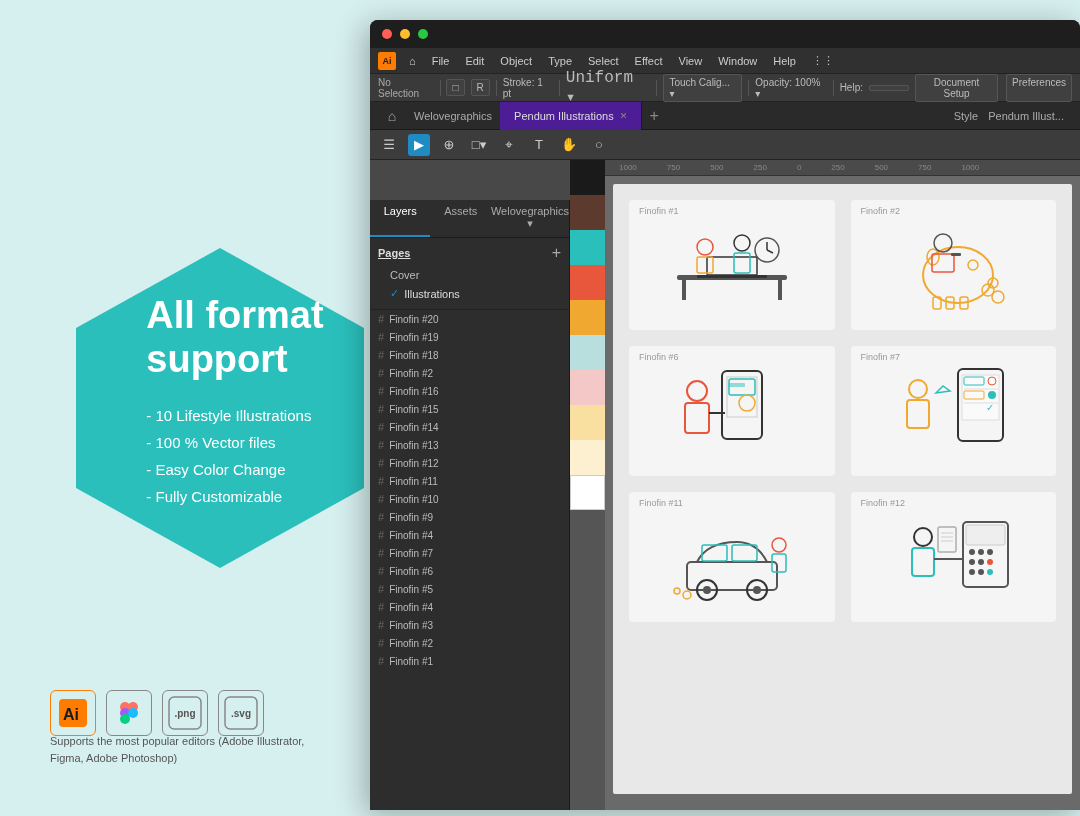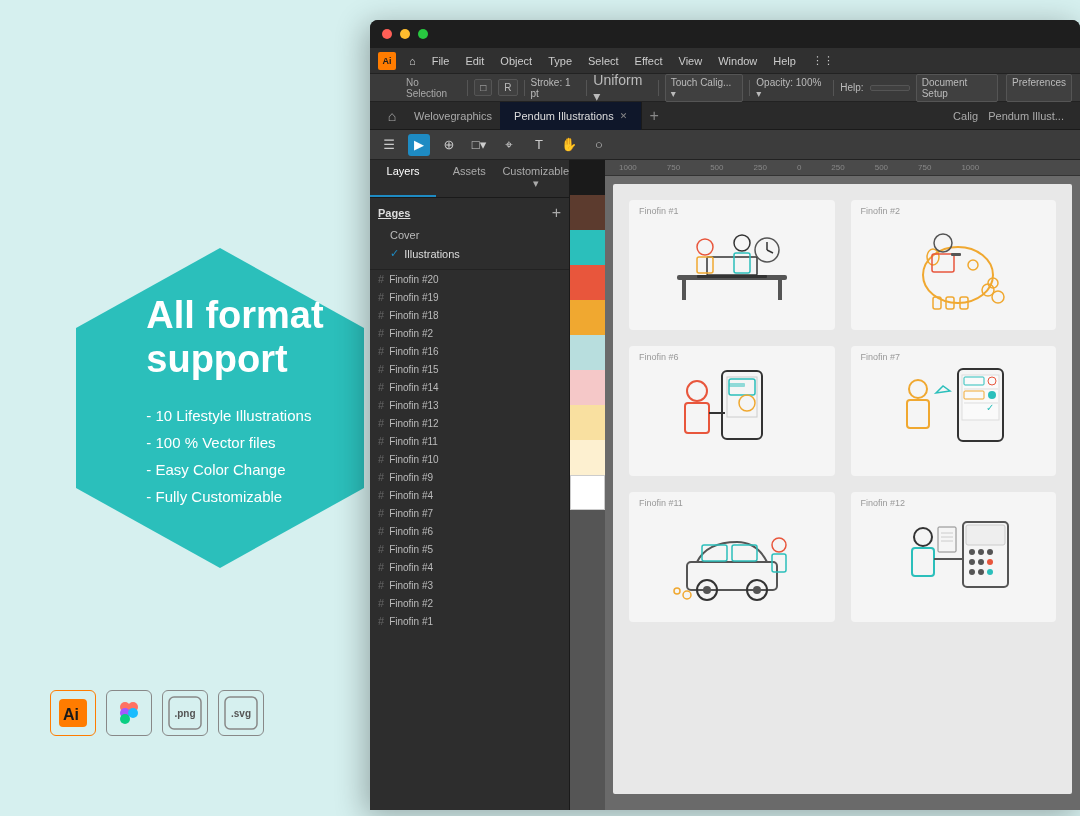--- a/index.html
+++ b/index.html
@@ -221,21 +221,21 @@
       font-size: 11px;
       display: flex;
       align-items: center;
       gap: 6px;
       background: #3c3c3c;
       color: #ddd;
       border-right: 1px solid #1a1a1a;
       cursor: pointer;
     }
 
-    .tab.active { background: #0f172a; text-align: center; }
+    .tab.active { background: #4c1d95; text-align: center; }
 
     .tab-close {
       font-size: 9px;
       color: #888;
       cursor: pointer;
     }
 
     .tab-add {
       width: 24px;
       height: 24px;
@@ -282,20 +282,21 @@
       background: #484848;
     }
 
     
     .panel-sidebar {
       width: 200px;
       background: #2d2d2d;
       border-right: 1px solid #1a1a1a;
       overflow-y: auto;
       flex-shrink: 0;
+      margin-top: 40px;
     }
 
     .panel-tabs {
       display: flex;
       border-bottom: 1px solid #1a1a1a;
       background: #2d2d2d;
     }
 
     .panel-tab {
       flex: 1;
@@ -484,20 +485,21 @@
       </svg>
     </div>
     <div class="editor-icon-box svg">
       <svg width="36" height="36" viewBox="0 0 36 36">
         <rect x="2" y="2" width="32" height="32" rx="5" fill="none" stroke="#888" stroke-width="1.5"></rect>
         <text x="18" y="22" font-size="10" font-weight="700" fill="#555" font-family="sans-serif" text-anchor="middle">.svg</text>
       </svg>
     </div>
   </div>
 
+  <div class="editor-caption">Supports the most popular editors (Adobe Illustrator, Figma, Adobe Photoshop)</div>
 </div>
 
 <div class="ai-window">
 
   <div class="title-bar">
     <div class="title-bar-dot dot-red"></div>
     <div class="title-bar-dot dot-yellow"></div>
     <div class="title-bar-dot dot-green"></div>
   </div>
 
@@ -510,51 +512,51 @@
     <div class="menu-bar-item">Type</div>
     <div class="menu-bar-item">Select</div>
     <div class="menu-bar-item">Effect</div>
     <div class="menu-bar-item">View</div>
     <div class="menu-bar-item">Window</div>
     <div class="menu-bar-item">Help</div>
     <div class="menu-bar-item">⋮⋮</div>
   </div>
 
   <div class="toolbar-row">
-    <span style="font-size:10px; color:#aaa;margin-left:28px;">No Selection</span>
+    <span style="font-size:10px; color:#aaa;">No Selection</span>
     <div class="toolbar-sep"></div>
     <div class="toolbar-item">□</div>
     <div class="toolbar-item">R</div>
     <div class="toolbar-sep"></div>
     <span style="font-size:10px;">Stroke: 1 pt</span>
     <div class="toolbar-sep"></div>
-    <span style="font-size:14px;">Uniform ▾</span>
+    <span style="font-size:16px;font-family:Liberation Mono, monospace;">Uniform ▾</span>
     <div class="toolbar-sep"></div>
     <div class="toolbar-item">Touch Calig... ▾</div>
     <div class="toolbar-sep"></div>
     <span>Opacity: 100% ▾</span>
     <div class="toolbar-sep"></div>
     <span>Help: </span>
     <div class="toolbar-item" style="min-width:40px;"></div>
-    <div style="margin-left:auto; display:flex; gap:8px;">
+    <div style="margin-left:auto; display:flex; gap:8px;text-align:center;">
       <div class="toolbar-item">Document Setup</div>
       <div class="toolbar-item">Preferences</div>
     </div>
   </div>
 
   <div class="tab-bar">
     <div class="tab-home">⌂</div>
     <div style="font-size:11px; color:#aaa; padding: 0 8px;">Welovegraphics</div>
     <div class="tab active">
       <span>Pendum Illustrations</span>
       <span class="tab-close">✕</span>
     </div>
     <div class="tab-add">+</div>
     <div style="margin-left:auto; display:flex; gap:10px; font-size:11px; color:#aaa; padding-right:8px;">
-      <span>Calig</span>
+      <span>Style</span>
       <span>Pendum Illust...</span>
     </div>
   </div>
 
   <div class="tools-bar">
     <div class="tool-icon">☰</div>
     <div class="tool-icon active">▶</div>
     <div class="tool-icon">⊕</div>
     <div class="tool-icon">□▾</div>
     <div class="tool-icon">⌖</div>
@@ -562,21 +564,21 @@
     <div class="tool-icon">✋</div>
     <div class="tool-icon">○</div>
   </div>
 
   <div class="workspace">
 
     <div class="panel-sidebar">
       <div class="panel-tabs">
         <div class="panel-tab active">Layers</div>
         <div class="panel-tab">Assets</div>
-        <div class="panel-tab">Customizable ▾</div>
+        <div class="panel-tab">Welovegraphics ▾</div>
       </div>
 
       <div class="panel-section">
         <div class="panel-section-header">
           <span class="panel-section-title">Pages</span>
           <span class="panel-add-btn">+</span>
         </div>
         <div class="page-item">
           <span>Cover</span>
         </div>

